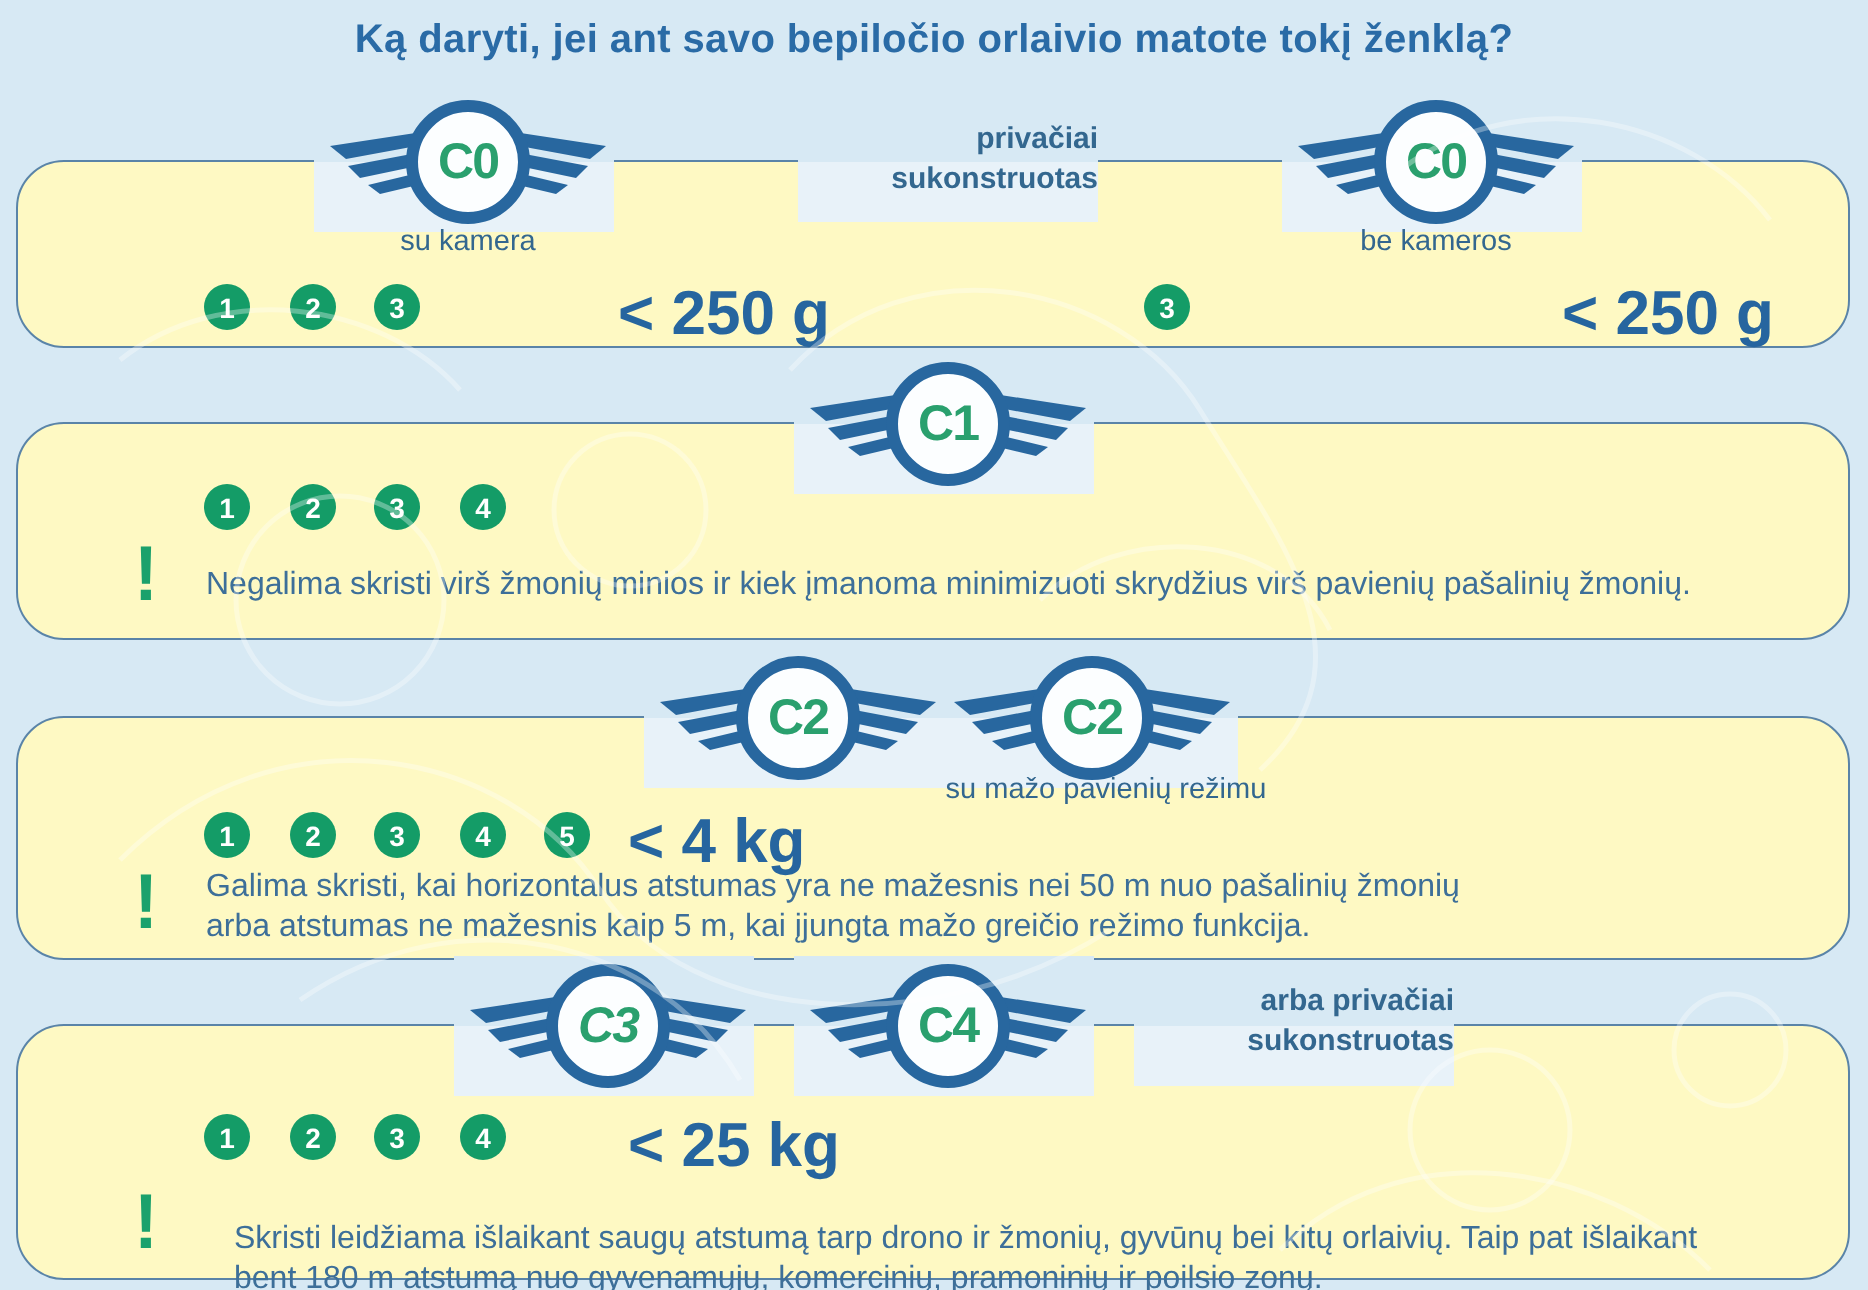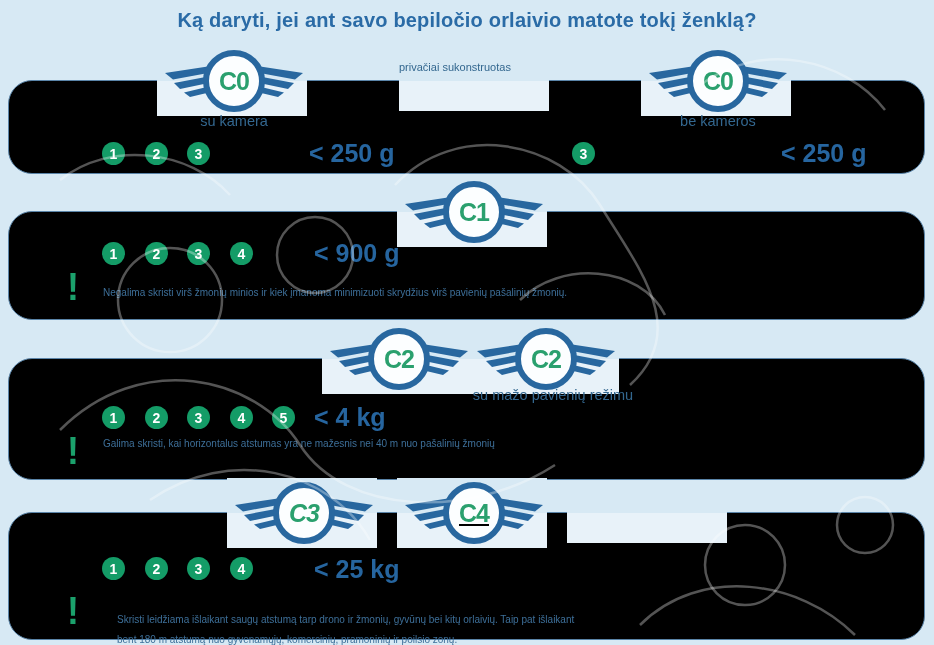--- a/index.html
+++ b/index.html
@@ -8,21 +8,21 @@
     background:#d7e9f4;
     font-family:"Liberation Sans",sans-serif;
   }
   .title{
     position:absolute;top:9px;left:0;width:100%;text-align:center;
     font-size:20px;font-weight:bold;color:#2a6ba6;letter-spacing:0.2px;z-index:2;
   }
   .box{
     position:absolute;left:8px;width:915px;
     border:1.5px solid #5a84a8;border-radius:24px;
-    background:#000000;z-index:1;
+    background:#fef9c3;z-index:1;
   }
   #box1{top:80px;height:92px;}
   #box2{top:211px;height:107px;}
   #box3{top:358px;height:120px;}
   #box4{top:512px;height:126px;}
   .mask{
     position:absolute;height:70px;top:-35px;z-index:1;
     background:linear-gradient(to bottom,#d7e9f4 50%,#e8f2f9 50%);
   }
   .mask.txt{height:60px;top:-30px;}
@@ -34,37 +34,37 @@
     background:#fcfeff;display:flex;align-items:center;justify-content:center;
     font-weight:bold;font-size:25px;color:#2aa06e;letter-spacing:-1px;z-index:2;
   }
   .wing{fill:#28679f;flex:none;}
   .wing.left{margin-right:-8px;}
   .wing.right{margin-left:-8px;transform:scaleX(-1);}
   .blabel{
     position:absolute;font-size:14.5px;color:#33678f;text-align:center;z-index:2;
   }
   .divider-label{
-    position:absolute;font-size:11px;color:#33678f;text-align:left;
-    line-height:1.32;z-index:2;
+    position:absolute;font-size:15px;color:#33678f;text-align:right;
+    line-height:1.32;z-index:2;font-weight:bold;
   }
   .step{
     position:absolute;width:23px;height:23px;border-radius:50%;background:#149c67;
     color:#ffffff;font-weight:bold;font-size:14px;
     display:flex;align-items:center;justify-content:center;z-index:2;
   }
   .weight{
-    position:absolute;font-size:25px;font-weight:bold;color:#26659f;
+    position:absolute;font-size:31px;font-weight:bold;color:#26659f;
     white-space:nowrap;z-index:2;
   }
   .warn-mark{
     position:absolute;font-size:36px;line-height:40px;font-weight:bold;
     color:#1ba16c;z-index:2;transform:scaleY(1.08);
   }
-  .note{position:absolute;z-index:2;color:#3d6f99;font-size:10px;line-height:20px;}
+  .note{position:absolute;z-index:2;color:#3d6f99;font-size:16px;line-height:20px;}
   .note div{white-space:nowrap;}
   .watermark{position:absolute;top:0;left:0;z-index:3;pointer-events:none;}
 </style>
 </head>
 <body>
 
 <div class="title">Ką daryti, jei ant savo bepiločio orlaivio matote tokį ženklą?</div>
 
 <div class="box" id="box1">
   <div class="mask" style="left:148px;width:150px;"></div>
@@ -130,21 +130,20 @@
         <path d="M0 9 L46 2 L46 8.5 L8 15.5 Z"></path>
         <path d="M9 19 L46 12 L46 18.5 L15 25 Z"></path>
         <path d="M19 28.5 L46 22 L46 28 L25 33 Z"></path>
       </svg>
   </div>
 
   <div class="step" style="left:93px;top:30px;">1</div>
   <div class="step" style="left:136px;top:30px;">2</div>
   <div class="step" style="left:178px;top:30px;">3</div>
   <div class="step" style="left:221px;top:30px;">4</div>
-  <div class="weight" style="left:305px;top:27px;">&lt; 900 g</div>
 
   <div class="warn-mark" style="left:58px;top:55px;">!</div>
   <div class="note" style="left:94px;top:71px;">
     <div>Negalima skristi virš žmonių minios ir kiek įmanoma minimizuoti skrydžius virš pavienių pašalinių žmonių.</div>
   </div>
 </div>
 
 <div class="box" id="box3">
   <div class="mask" style="left:313px;width:150px;"></div>
   <div class="mask" style="left:460px;width:150px;"></div>
@@ -183,21 +182,22 @@
 
   <div class="step" style="left:93px;top:47px;">1</div>
   <div class="step" style="left:136px;top:47px;">2</div>
   <div class="step" style="left:178px;top:47px;">3</div>
   <div class="step" style="left:221px;top:47px;">4</div>
   <div class="step" style="left:263px;top:47px;">5</div>
   <div class="weight" style="left:305px;top:44px;text-align:right;">&lt; 4 kg</div>
 
   <div class="warn-mark" style="left:58px;top:72px;">!</div>
   <div class="note" style="left:94px;top:75px;">
-    <div>Galima skristi, kai horizontalus atstumas yra ne mažesnis nei 40 m nuo pašalinių žmonių</div>
+    <div>Galima skristi, kai horizontalus atstumas yra ne mažesnis nei 50 m nuo pašalinių žmonių</div>
+    <div>arba atstumas ne mažesnis kaip 5 m, kai įjungta mažo greičio režimo funkcija.</div>
   </div>
 </div>
 
 <div class="box" id="box4">
   <div class="mask" style="left:218px;width:150px;"></div>
   <div class="mask" style="left:388px;width:150px;"></div>
   <div class="mask txt" style="left:558px;width:160px;"></div>
 
   <div class="badge" style="left:226px;font-style:italic;">
     <svg class="wing left" viewBox="0 0 46 34" width="46" height="34">
@@ -207,35 +207,36 @@
       </svg>
     <div class="badge-circle">
         <span>C3</span>
       </div>
     <svg class="wing right" viewBox="0 0 46 34" width="46" height="34">
         <path d="M0 9 L46 2 L46 8.5 L8 15.5 Z"></path>
         <path d="M9 19 L46 12 L46 18.5 L15 25 Z"></path>
         <path d="M19 28.5 L46 22 L46 28 L25 33 Z"></path>
       </svg>
   </div>
-  <div class="badge" style="left:396px;text-decoration:underline;">
+  <div class="badge" style="left:396px;">
     <svg class="wing left" viewBox="0 0 46 34" width="46" height="34">
         <path d="M0 9 L46 2 L46 8.5 L8 15.5 Z"></path>
         <path d="M9 19 L46 12 L46 18.5 L15 25 Z"></path>
         <path d="M19 28.5 L46 22 L46 28 L25 33 Z"></path>
       </svg>
     <div class="badge-circle">
         <span>C4</span>
       </div>
     <svg class="wing right" viewBox="0 0 46 34" width="46" height="34">
         <path d="M0 9 L46 2 L46 8.5 L8 15.5 Z"></path>
         <path d="M9 19 L46 12 L46 18.5 L15 25 Z"></path>
         <path d="M19 28.5 L46 22 L46 28 L25 33 Z"></path>
       </svg>
   </div>
+  <div class="divider-label" style="left:558px;top:-22px;width:160px;">arba privačiai sukonstruotas</div>
 
   <div class="step" style="left:93px;top:44px;">1</div>
   <div class="step" style="left:136px;top:44px;">2</div>
   <div class="step" style="left:178px;top:44px;">3</div>
   <div class="step" style="left:221px;top:44px;">4</div>
   <div class="weight" style="left:305px;top:42px;">&lt; 25 kg</div>
 
   <div class="warn-mark" style="left:58px;top:78px;">!</div>
   <div class="note" style="left:108px;top:81px;margin-top:16px;">
     <div>Skristi leidžiama išlaikant saugų atstumą tarp drono ir žmonių, gyvūnų bei kitų orlaivių. Taip pat išlaikant</div>

